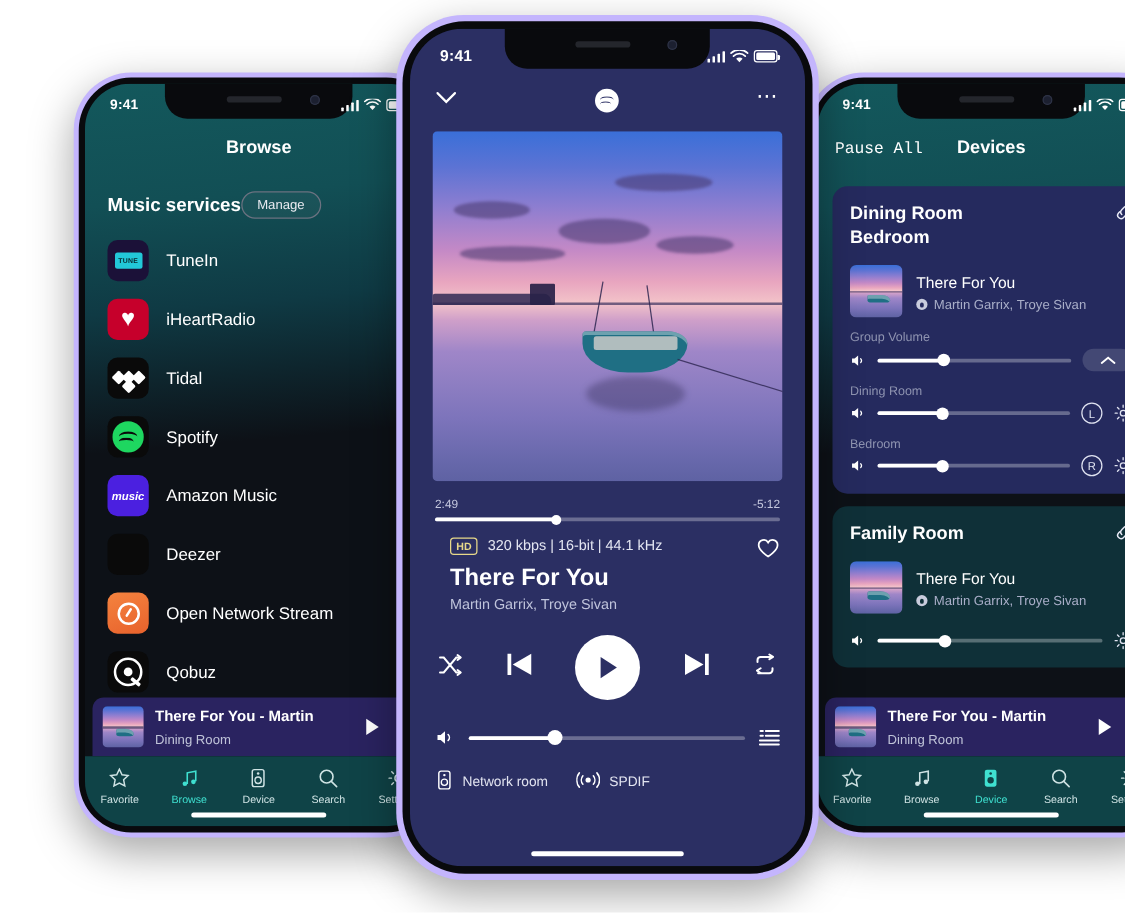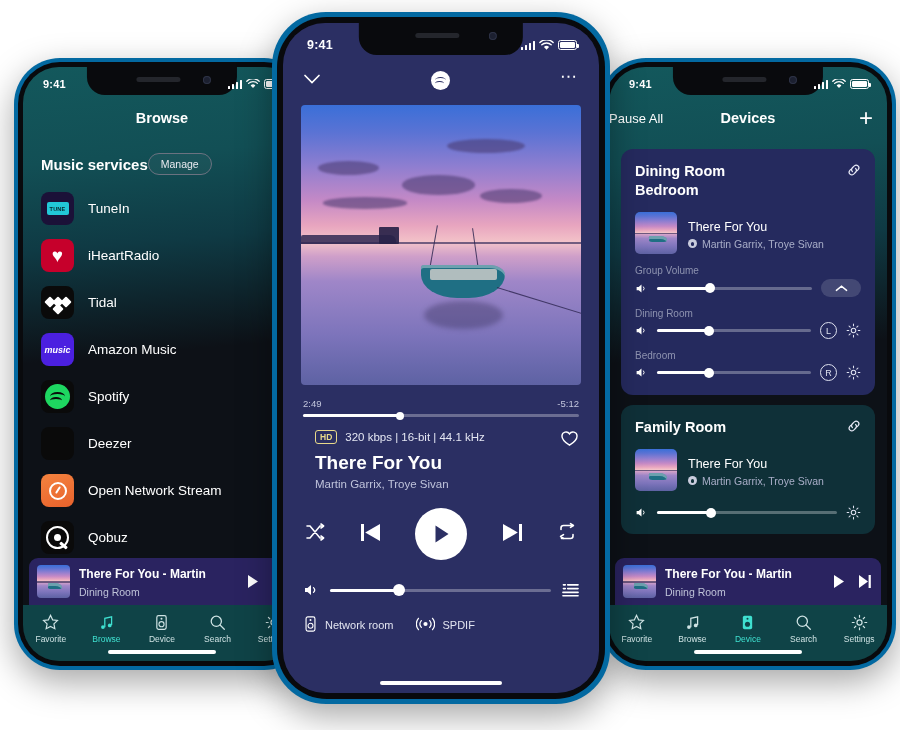--- a/index.html
+++ b/index.html
@@ -6,22 +6,22 @@
   * { box-sizing: border-box; margin: 0; padding: 0; }
   html, body {
     width: 900px; height: 730px;
     background: #ffffff;
     font-family: "Liberation Sans", sans-serif;
     overflow: hidden;
   }
   .stage { position: relative; width: 900px; height: 730px; }
 
   
-  .phone { position: absolute; border-radius: 46px; background: #0369a1;
-           box-shadow: 0 12px 34px rgba(0,0,0,.35); }
+  .phone { position: absolute; border-radius: 46px; background: #c4b5fd;
+           box-shadow: 0 12px 34px rgba(0,0,0,.35); margin-left: 45px; }
   .phone .bezel { position: absolute; inset: 4px; border-radius: 42px; background: #090a0d; }
   .phone .screen { position: absolute; inset: 9px; border-radius: 36px; overflow: hidden;
                    background: #0d1117; }
 
   .phone.left   { left: 14px;  top: 58px;  width: 296px; height: 612px; z-index: 1; }
   .phone.right  { left: 600px; top: 58px;  width: 296px; height: 612px; z-index: 1; }
   .phone.center { left: 272px; top: 12px;  width: 338px; height: 692px; z-index: 5;
                   border-radius: 54px; }
   .phone.center .bezel { border-radius: 50px; inset: 5px; }
   .phone.center .screen { inset: 11px; border-radius: 42px; }
@@ -57,21 +57,21 @@
   .home-ind { position: absolute; bottom: 7px; left: 50%; transform: translateX(-50%);
               width: 108px; height: 4.5px; border-radius: 3px; background: #fff; z-index: 42; }
   .center .home-ind { width: 122px; bottom: 8px; }
 
   
   .tealscreen { position: absolute; inset: 0; display: flex; flex-direction: column;
                 background: linear-gradient(175deg,#13585c 0%,#124f55 16%,#0f3a44 30%,#0d1117 48%,#0d1117 100%); }
 
   .nav { height: 42px; display: flex; align-items: center; justify-content: center;
          position: relative; color: #fff; font-size: 14.5px; font-weight: bold; flex: none; }
-  .nav .left-act { position: absolute; left: 0; font-size: 13px; font-weight: normal; color:#fff; }
+  .nav .left-act { position: absolute; left: 14px; font-size: 13px; font-weight: normal; color:#fff;font-family:Liberation Mono, monospace; }
   .nav .right-act { position: absolute; right: 14px; font-size: 24px; font-weight: 300;
                     line-height: 1; color: #fff; }
 
   .scroll { flex: 1; overflow: hidden; position: relative; }
 
   
   .sect-head { display:flex; align-items:center; justify-content:flex-start;
                padding: 14px 16px 10px 18px; }
   .sect-title { color:#fff; font-size:15px; font-weight:bold; }
   .manage-pill { border:1px solid #6b7280; border-radius: 13px; color:#e8eaf0;
@@ -305,31 +305,31 @@
                   <i></i>
                   <i></i>
                   <i></i>
                   <i></i>
                 </span>
             </span>
             <span class="slabel">Tidal</span>
           </div>
 
           <div class="srow">
+            <span class="sicon ic-spotify">
+                <span class="sp"></span>
+              </span>
+            <span class="slabel">Spotify</span>
+          </div>
+
+          <div class="srow">
             <span class="sicon ic-amazon">
               <span class="am">music</span>
             </span>
             <span class="slabel">Amazon Music</span>
-          </div>
-
-          <div class="srow">
-            <span class="sicon ic-spotify">
-                <span class="sp"></span>
-              </span>
-            <span class="slabel">Spotify</span>
           </div>
 
           <div class="srow">
             <span class="sicon ic-deezer">
               <i style="background:#f6a623;grid-column:1;grid-row:4;"></i>
               <i style="background:#f6a623;grid-column:2;grid-row:3;"></i>
               <i style="background:#e8563f;grid-column:2;grid-row:4;"></i>
               <i style="background:#9b59d0;grid-column:3;grid-row:2;"></i>
               <i style="background:#4a90e2;grid-column:3;grid-row:3;"></i>
               <i style="background:#f6a623;grid-column:3;grid-row:4;"></i>

